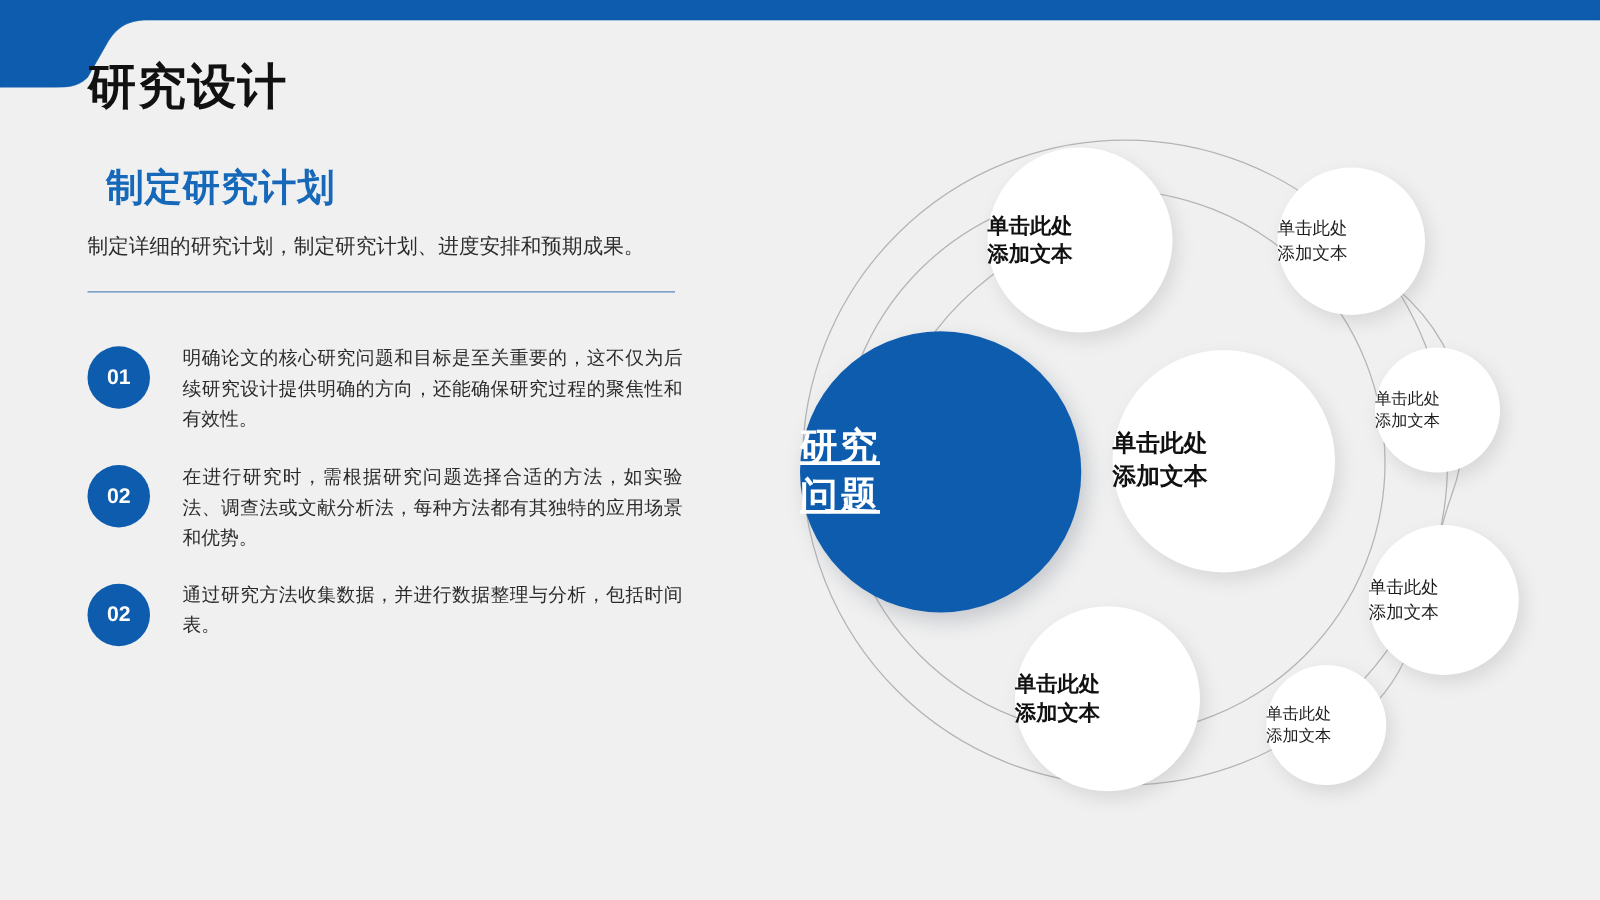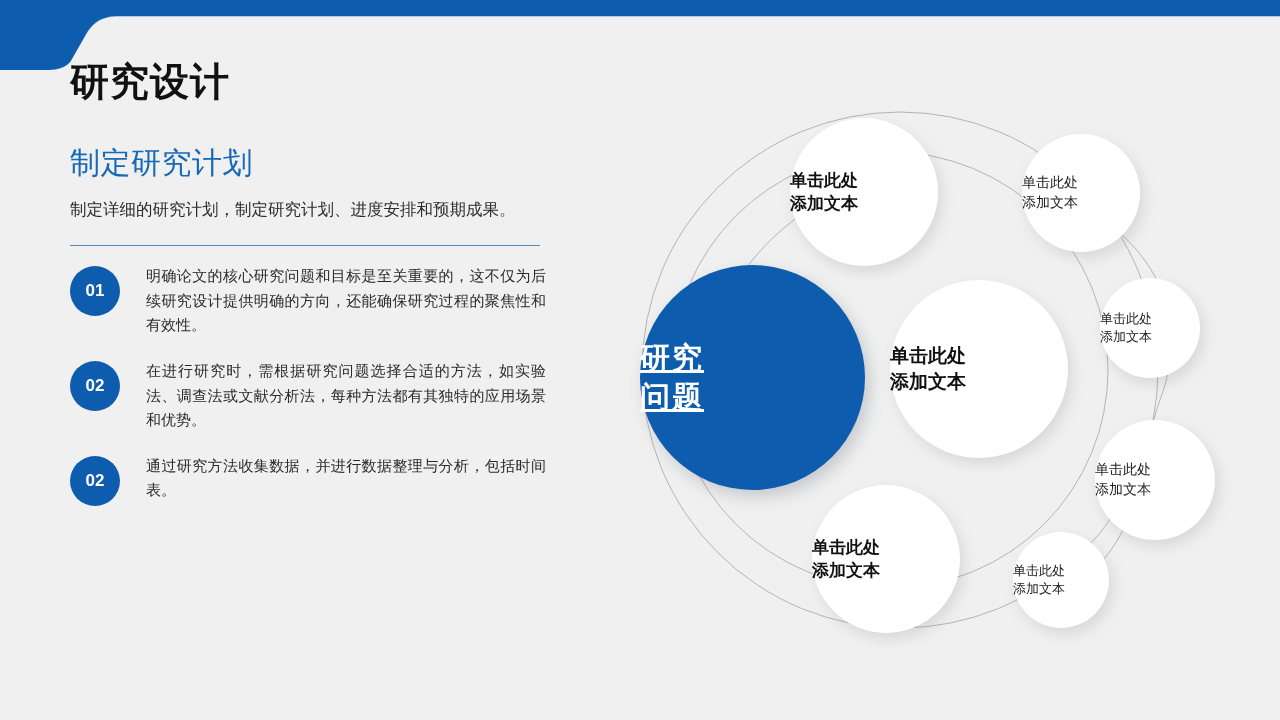--- a/index.html
+++ b/index.html
@@ -17,54 +17,55 @@
   
   #topdeco {
     position:absolute; left:0; top:0;
     width:1280px; height:70px;
     pointer-events:none;
   }
 
   
   #left-col {
     position:absolute;
-    left:70px; top:60px;
+    left:70px; top:48px;
     width:505px;
   }
   #page-title {
     font-size:39px;
     font-weight:bold;
     color:#111111;
     letter-spacing:1px;
     line-height:1.12;
   }
   #section-title {
     margin-top:42px;
     font-size:30px;
-    font-weight:normal;
+    font-weight:bold;
     color:#1668b8;
     letter-spacing:0.5px;
     line-height:1.15;
+    margin-left:15px;
   }
   #section-desc {
     margin-top:16px;
     font-size:16.5px;
     color:#2b2b2b;
     line-height:1.65;
     width:490px;
   }
   #divider {
     margin-top:22px;
     width:470px;
     height:1px;
     background:#5a87bd;
   }
 
   
-  #num-list { margin-top:18px; }
+  #num-list { margin-top:41px; }
   .num-item {
     display:flex;
     align-items:flex-start;
     margin-bottom:22px;
   }
   .num-badge {
     flex:0 0 auto;
     width:50px; height:50px;
     border-radius:50%;
     background:#0d5cad;

